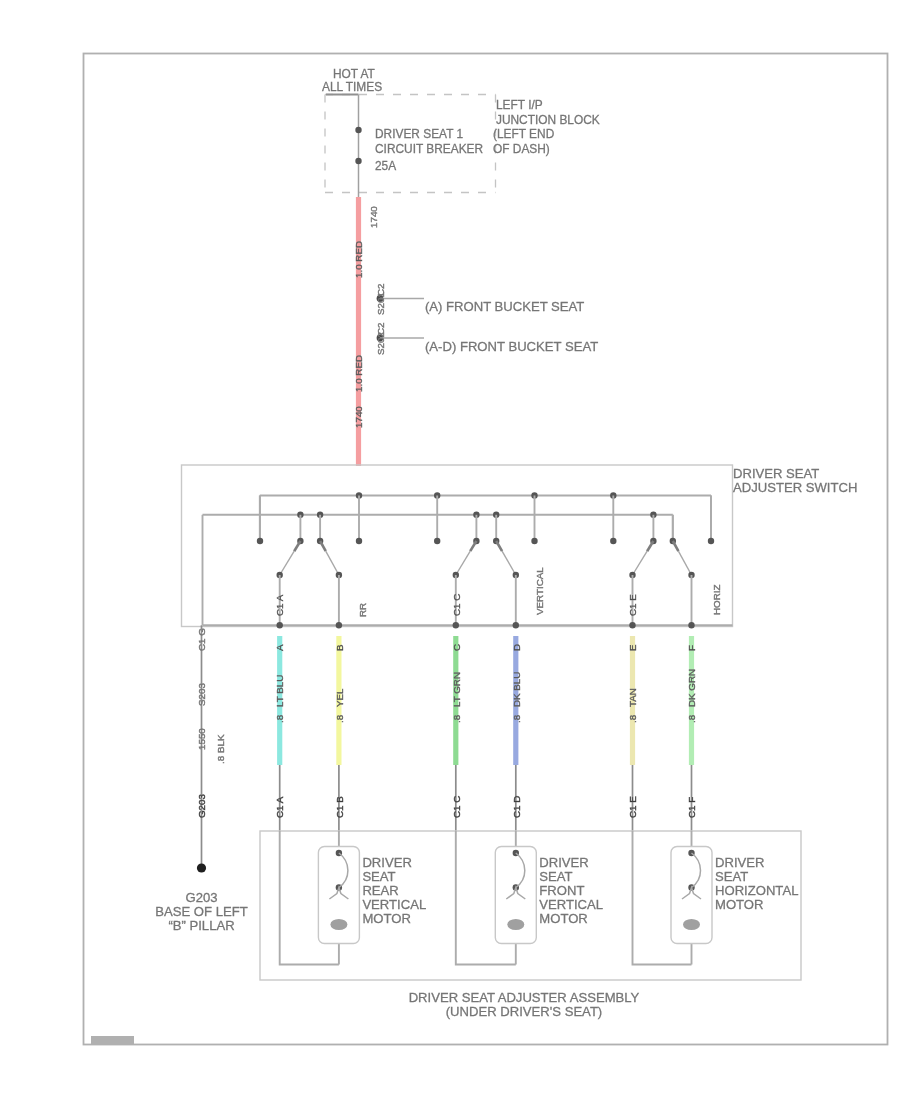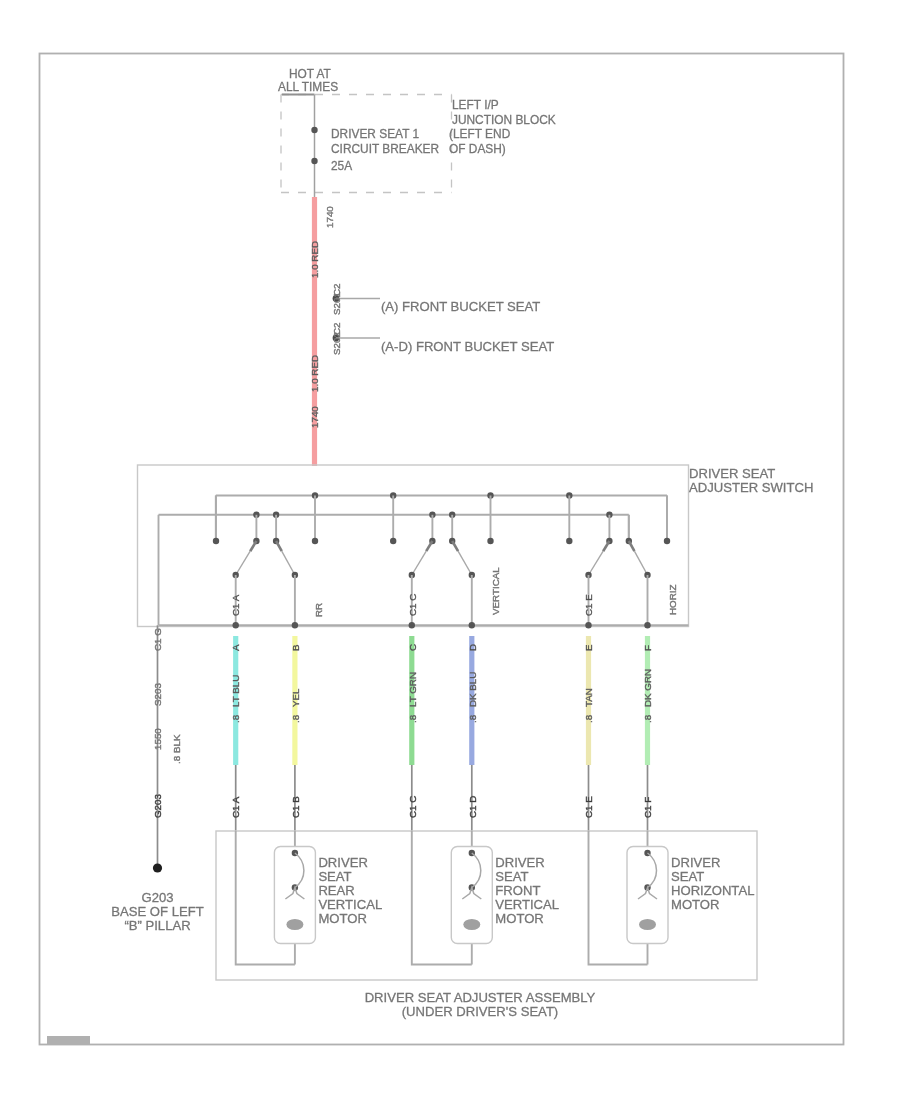--- a/index.html
+++ b/index.html
@@ -1,18 +1,18 @@
 <!DOCTYPE html>
 <html><head>
 <meta charset="utf-8">
 <title>Power Seats Wiring Diagram</title>
 <style>
   html,body{margin:0;padding:0;background:#ffffff;}
   body{width:900px;height:1100px;overflow:hidden;font-family:"Liberation Sans",sans-serif;}
-  #stage{position:relative;width:772px;height:1100px;background:#fff;}
+  #stage{position:relative;width:772px;height:1100px;background:#fff;margin-left:44px;}
   svg{display:block;position:absolute;left:0;top:0;}
   text{font-family:"Liberation Sans",sans-serif;fill:#757575;stroke:#757575;stroke-width:0.28px;paint-order:stroke fill;}
   .t65{font-size:11.9px;}
   .t7{font-size:11.9px;}
   .t55{font-size:9.8px;stroke-width:0.4px;}
   .t56{font-size:9.8px;stroke-width:0.55px;}
   .t8{font-size:13.1px;}
 </style>
 </head>
 <body>

